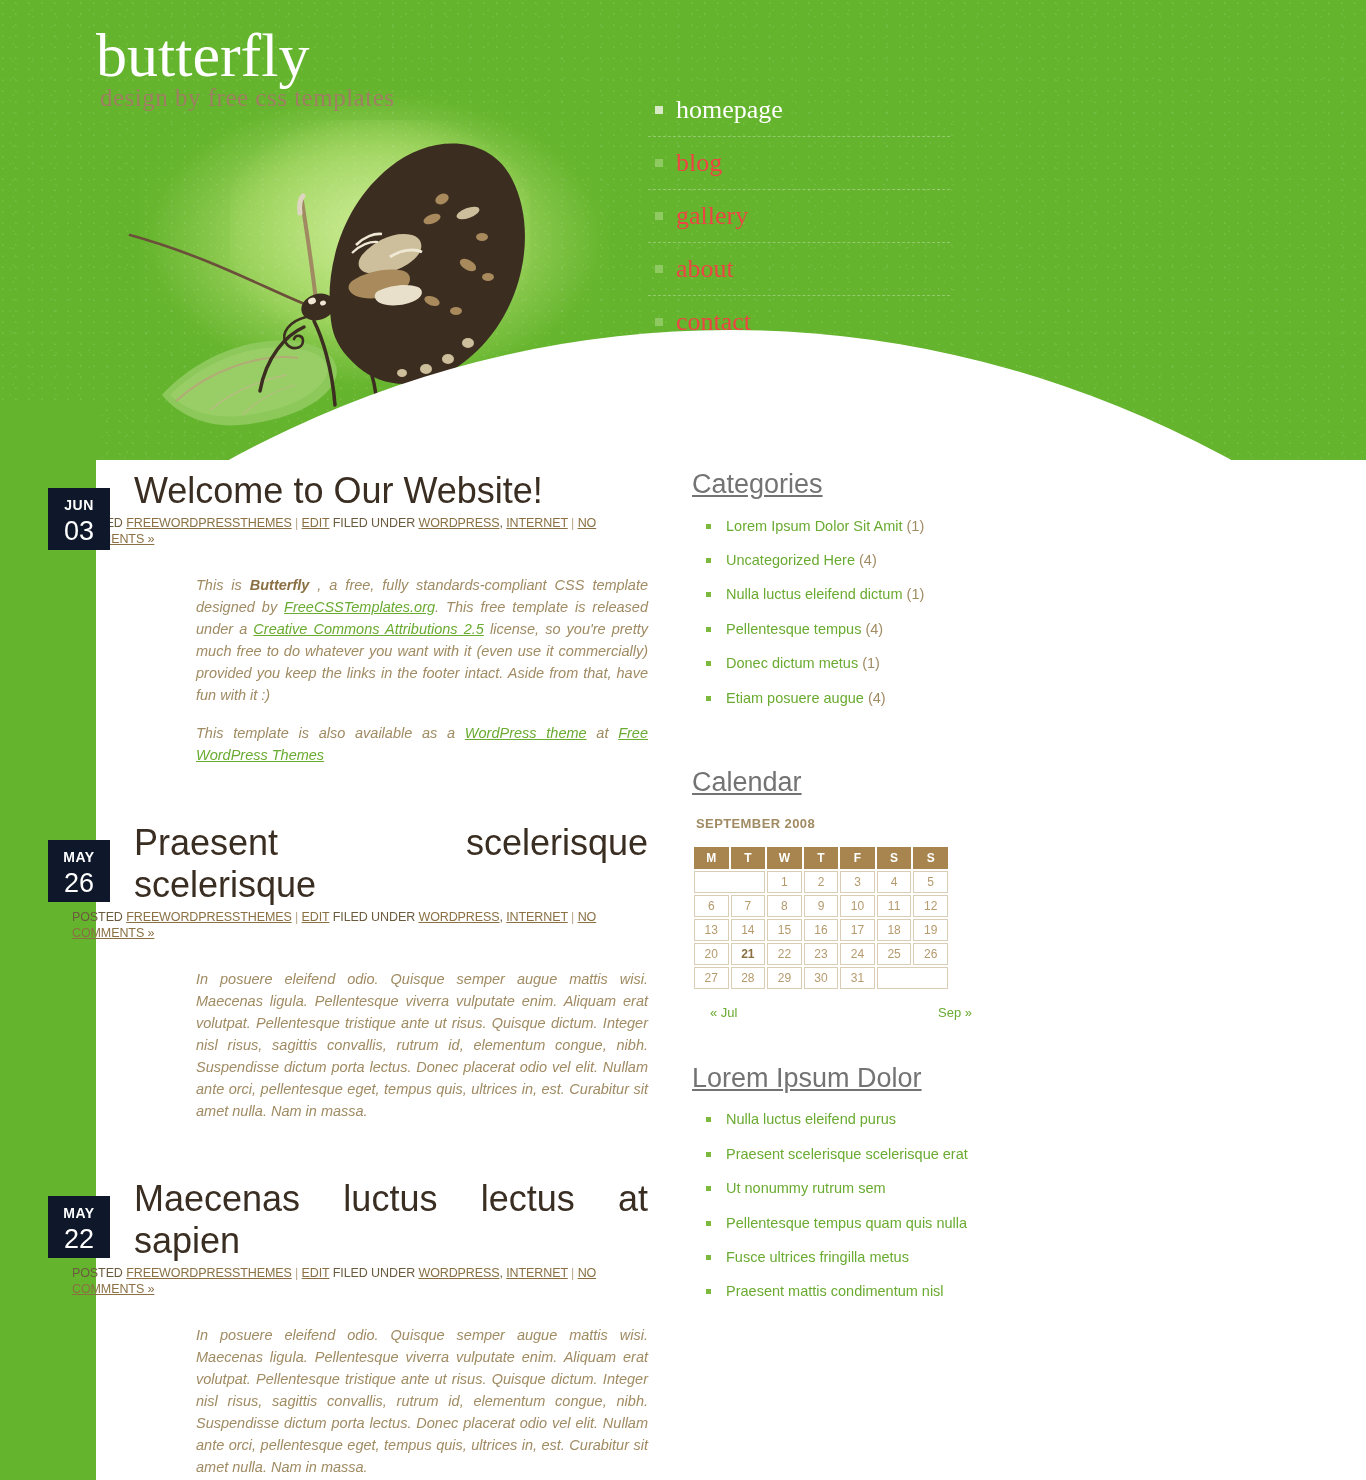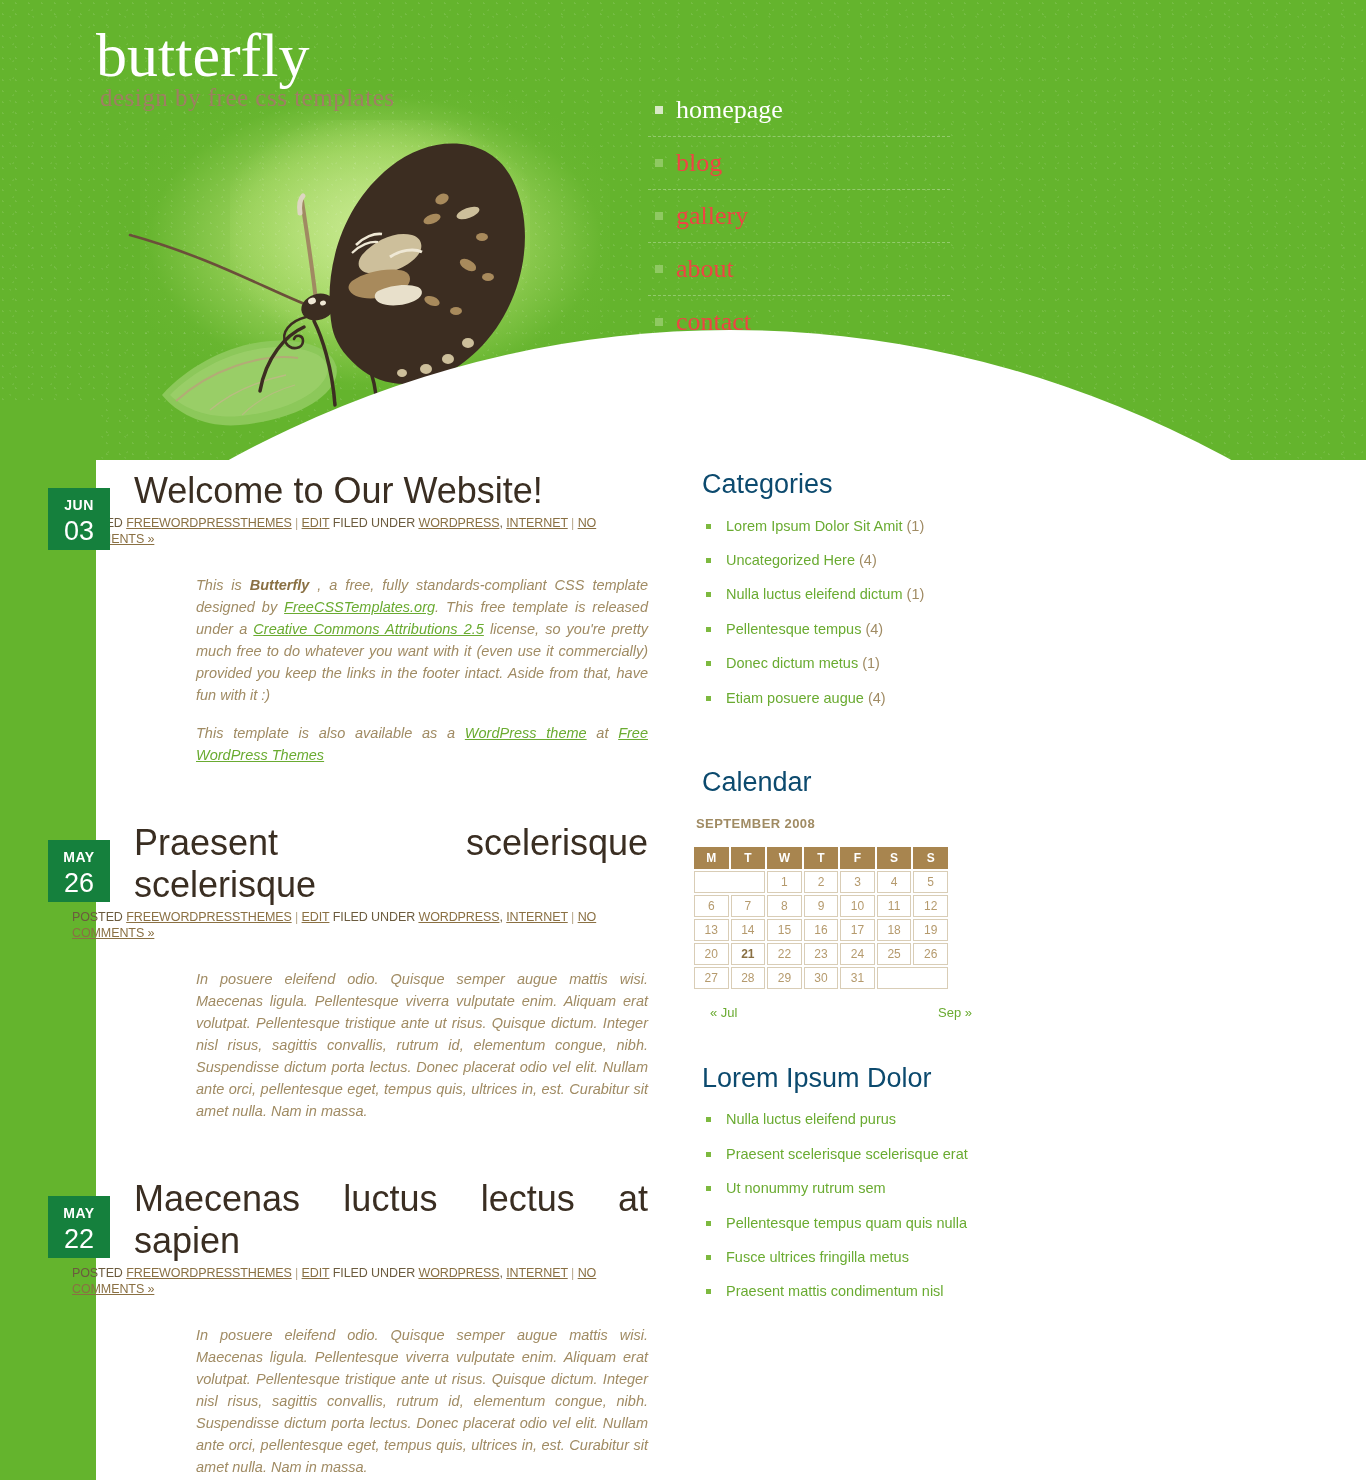--- a/index.html
+++ b/index.html
@@ -87,21 +87,21 @@
 
   
   .page { position: absolute; left: 0; top: 470px; width: 1366px; z-index: 7; }
   .content { position: absolute; left: 48px; top: 0; width: 600px; }
   .sidebar { position: absolute; left: 690px; top: 0; width: 420px; }
 
   
   .post { position: relative; margin-bottom: 10px; }
   .date-badge {
     position: absolute; left: 0; top: 18px;
-    width: 62px; height: 62px; background: #15803d;
+    width: 62px; height: 62px; background: #0f172a;
     color: #ffffff; text-align: center;
   }
   .date-badge .m {
     display: block; font-size: 14px; font-weight: bold; line-height: 1;
     padding-top: 10px; letter-spacing: .5px;
   }
   .date-badge .d {
     display: block; font-size: 27px; font-weight: normal; line-height: 1;
     padding-top: 6px;
   }
@@ -128,22 +128,22 @@
   }
   .post-text + .post-text { margin-top: 16px; }
   .post-text a { color: #6aab31; text-decoration: underline; }
   .post-text b, .post-text strong { color: #8a7043; font-weight: bold; }
 
   .post-1 .post-body { margin-left: 86px; }
   .post-1 .post-meta { margin-left: -62px; }
 
   
   .side-h {
-    margin: 0 0 18px 12px; padding: 0;
-    font-size: 27px; font-weight: normal; line-height: 1.1; color: #0c4a6e;
+    margin: 0 0 18px 2px; padding: 0;
+    font-size: 27px; font-weight: normal; line-height: 1.1; color: #737373; text-decoration: underline;
   }
   .side-block { margin-bottom: 44px; }
   .side-list { margin: 0; padding: 0; list-style: none; }
   .side-list li {
     position: relative; padding: 0 0 17px 36px;
     font-size: 14.5px; line-height: 1.2;
   }
   .side-list li .bullet {
     position: absolute; left: 16px; top: 6px;
     width: 5px; height: 5px; background: #7db93f; display: block;

